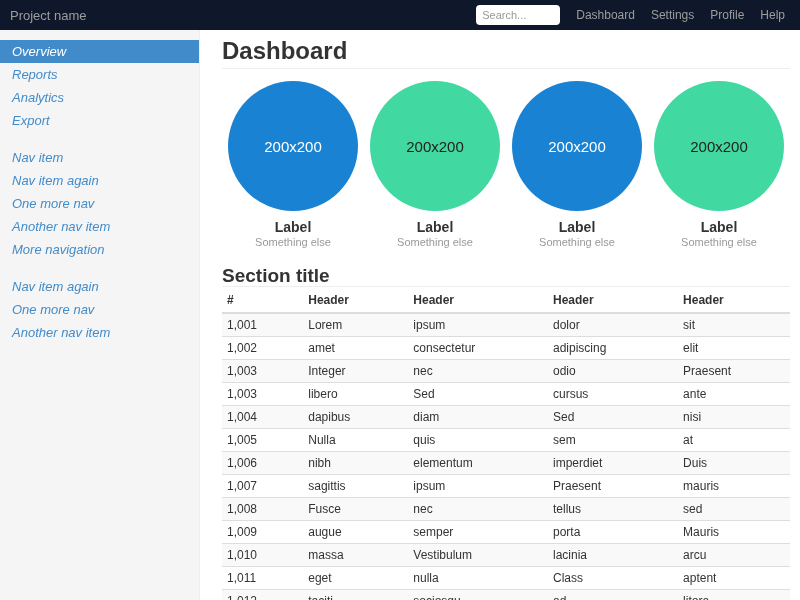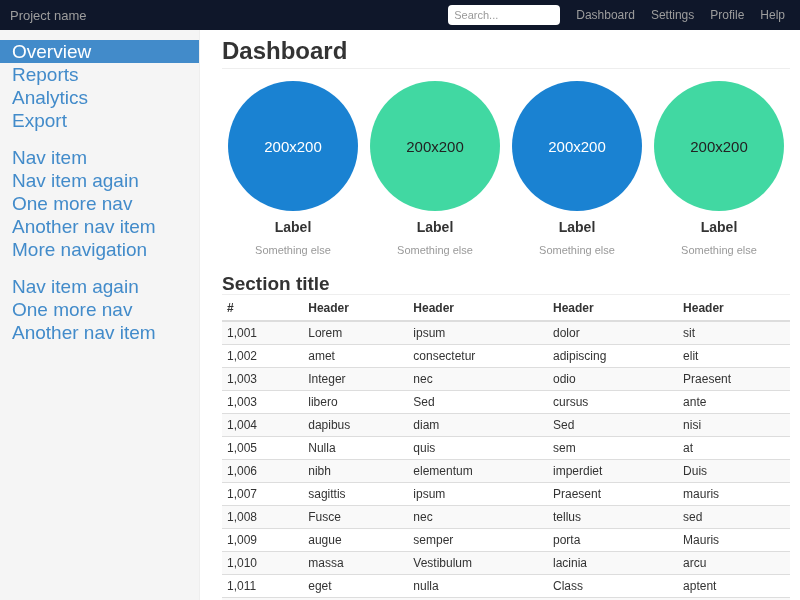--- a/index.html
+++ b/index.html
@@ -4,50 +4,50 @@
 <style>
   * { box-sizing: border-box; margin: 0; padding: 0; }
   html, body { width: 800px; height: 600px; overflow: hidden; background: #fff;
                font-family: "Liberation Sans", sans-serif; color: #333; }
 
   
   .navbar { position: fixed; top: 0; left: 0; width: 800px; height: 30px;
             background: #0f172a; display: flex; align-items: center; z-index: 20;
             padding-right: 7px; }
   .brand { color: #9d9d9d; font-size: 13px; padding: 0 10px; white-space: nowrap; }
-  .search-input { margin-left: auto; width: 112px; height: 20px; border: none;
+  .search-input { margin-left: auto; width: 84px; height: 20px; border: none;
                   border-radius: 4px; font-size: 11px; padding: 8px 6px;
                   font-family: "Liberation Sans", sans-serif; color: #333; outline: none; }
   .search-input::placeholder { color: #999; }
   .nav-links { display: flex; align-items: center; margin-left: 8px; }
   .nav-link { color: #9d9d9d; font-size: 12px; padding: 0 8px; text-decoration: none;
               cursor: pointer; white-space: nowrap; }
 
   
   .sidebar { position: fixed; top: 30px; left: 0; bottom: 0; width: 200px;
              background: #f5f5f5; border-right: 1px solid #eee; padding-top: 10px;
              z-index: 10; }
   .nav-group { list-style: none; margin-bottom: 14px; }
-  .side-link { display: block; padding: 5px 12px; font-size: 19px; color: #428bca;
-               text-decoration: none; cursor: pointer; line-height: 13px; }
+  .side-link { display: block; padding: 5px 12px; font-size: 13px; color: #428bca;
+               text-decoration: none; cursor: pointer; line-height: 13px; font-style: italic; }
   .side-link.active { background: #428bca; color: #fff; }
 
   
   .main { margin-left: 200px; padding: 36px 10px 0 22px; }
   .page-title { font-size: 24px; font-weight: 600; line-height: 26px; color: #333;
                 margin-top: 2px; padding-bottom: 4px; border-bottom: 1px solid #eee; }
 
   .ph-row { display: flex; margin-top: 12px; }
   .ph-col { width: 25%; text-align: center; }
   .circle { width: 130px; height: 130px; border-radius: 50%; margin: 0 auto;
             display: flex; align-items: center; justify-content: center;
             font-size: 15px; font-weight: normal; }
   .ph-label { font-size: 14px; font-weight: bold; color: #333; margin-top: 8px;
               line-height: 16px; }
-  .ph-sub { font-size: 11px; color: #999; line-height: 14px; margin-top: 8px; }
+  .ph-sub { font-size: 11px; color: #999; line-height: 14px; }
 
   .section-title { font-size: 19px; font-weight: 600; line-height: 21px; color: #333;
                    margin-top: 16px; border-bottom: 1px solid #eee; }
 
   table { width: 100%; border-collapse: collapse; table-layout: fixed; margin-top: 2px;
           font-size: 12px; }
   col.c1 { width: 14.3%; } col.c2 { width: 18.5%; } col.c3 { width: 24.6%; }
   col.c4 { width: 22.9%; } col.c5 { width: 19.7%; }
   th { text-align: left; font-weight: bold; padding: 5px; line-height: 13px;
        border-bottom: 2px solid #ddd; }

